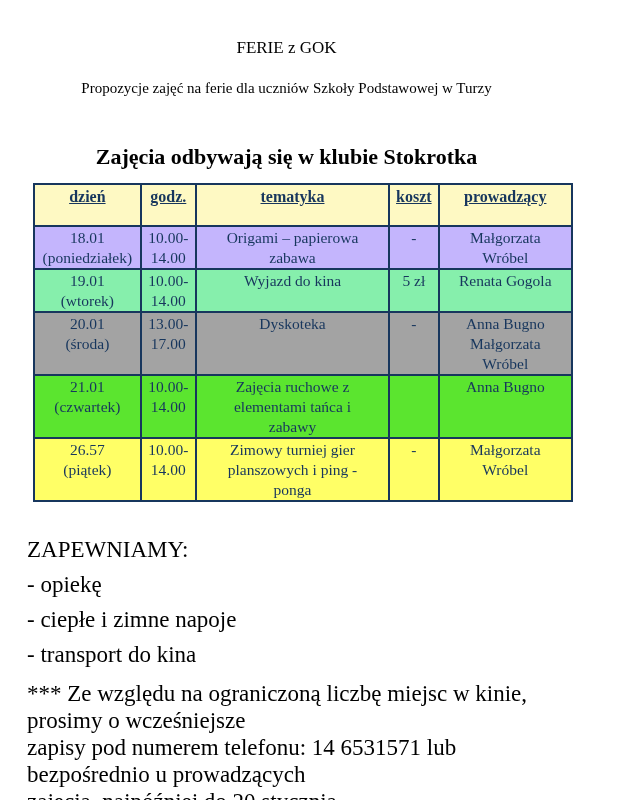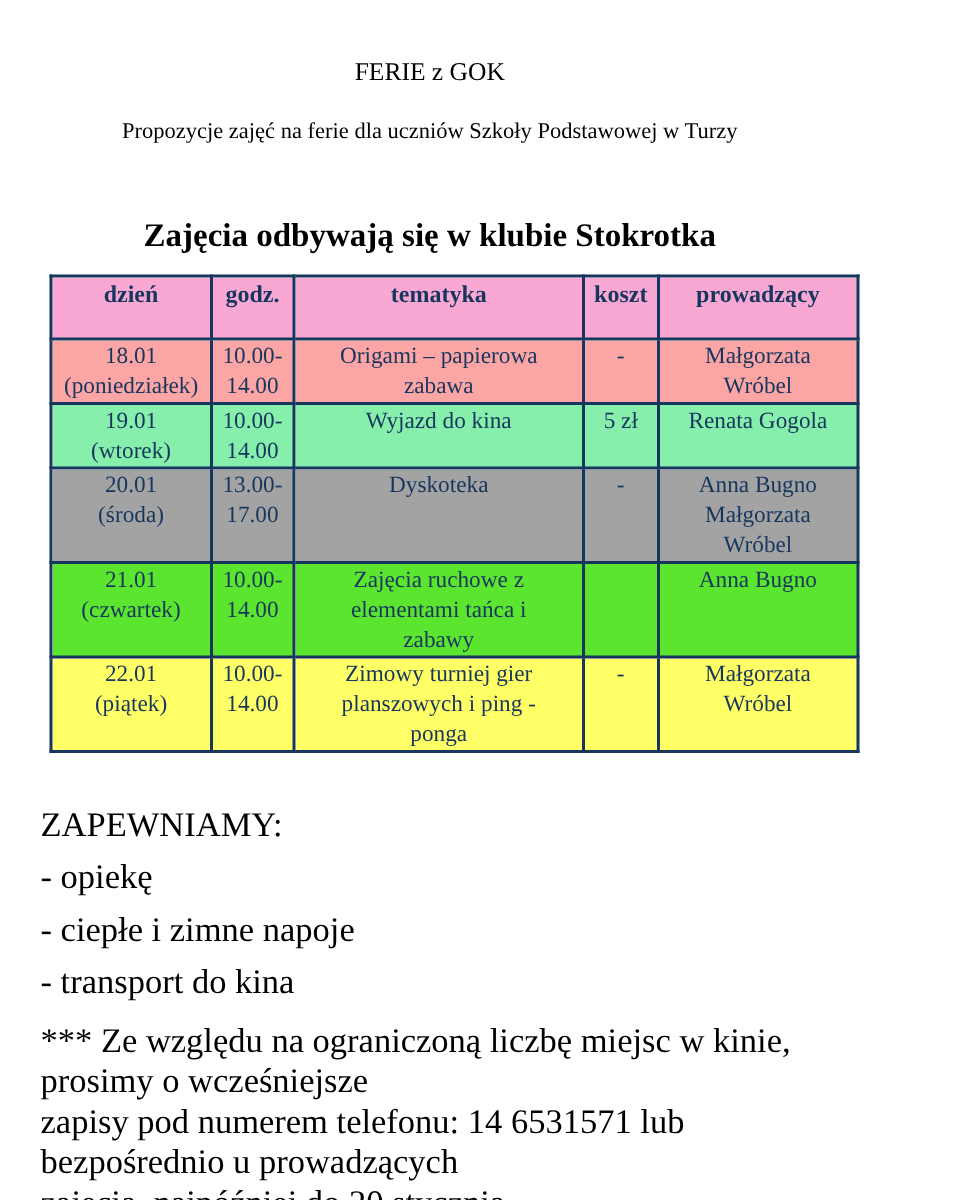--- a/index.html
+++ b/index.html
@@ -68,30 +68,30 @@
 
   <table class="schedule">
     <colgroup>
       <col style="width:110px">
         <col style="width:58px">
         <col style="width:217px">
         <col style="width:52px">
         <col style="width:144px">
     </colgroup>
     <thead>
-      <tr style="background-color: #f9a8d4;">
+      <tr style="background-color: #fef9c3; text-decoration: underline;">
         <th>dzień</th>
         <th>godz.</th>
         <th>tematyka</th>
         <th>koszt</th>
         <th>prowadzący</th>
       </tr>
     </thead>
     <tbody>
-      <tr style="background-color: #fca5a5;">
+      <tr style="background-color: #c4b5fd;">
         <td>18.01
 (poniedziałek)</td>
         <td>10.00-
 14.00</td>
         <td>Origami – papierowa
 zabawa</td>
         <td>-</td>
         <td>Małgorzata
 Wróbel</td>
       </tr>
@@ -120,21 +120,21 @@
 (czwartek)</td>
         <td>10.00-
 14.00</td>
         <td>Zajęcia ruchowe z
 elementami tańca i
 zabawy</td>
         <td></td>
         <td>Anna Bugno</td>
       </tr>
       <tr style="background-color: rgb(255, 255, 102);">
-        <td>22.01
+        <td>26.57
 (piątek)</td>
         <td>10.00-
 14.00</td>
         <td>Zimowy turniej gier
 planszowych i ping -
 ponga</td>
         <td>-</td>
         <td>Małgorzata
 Wróbel</td>
       </tr>

